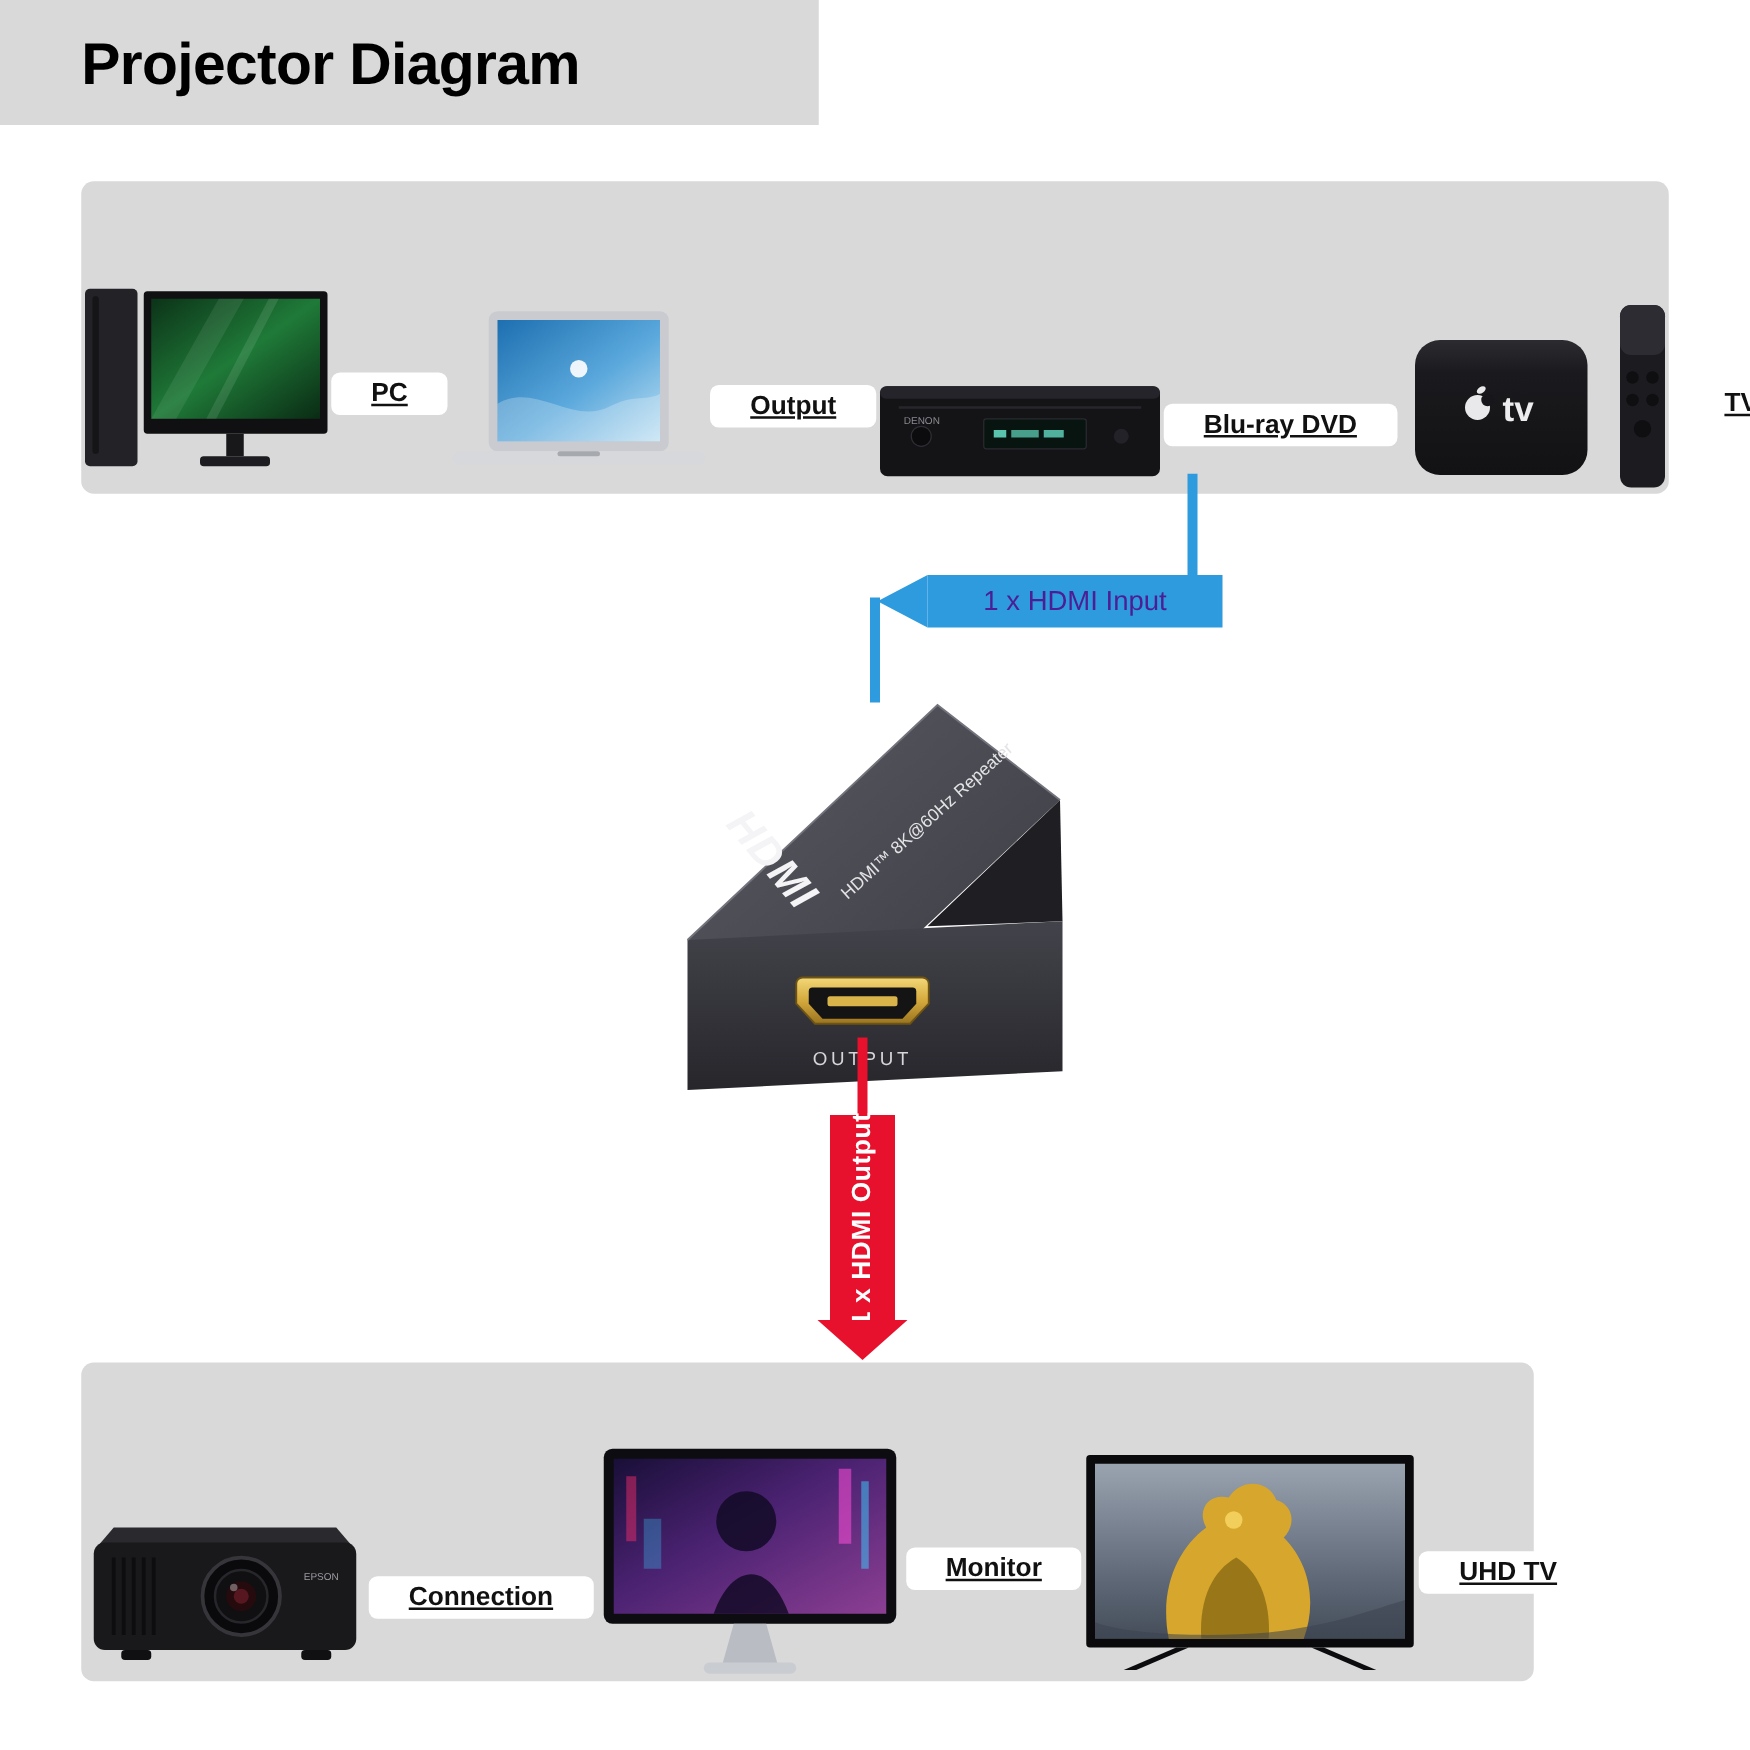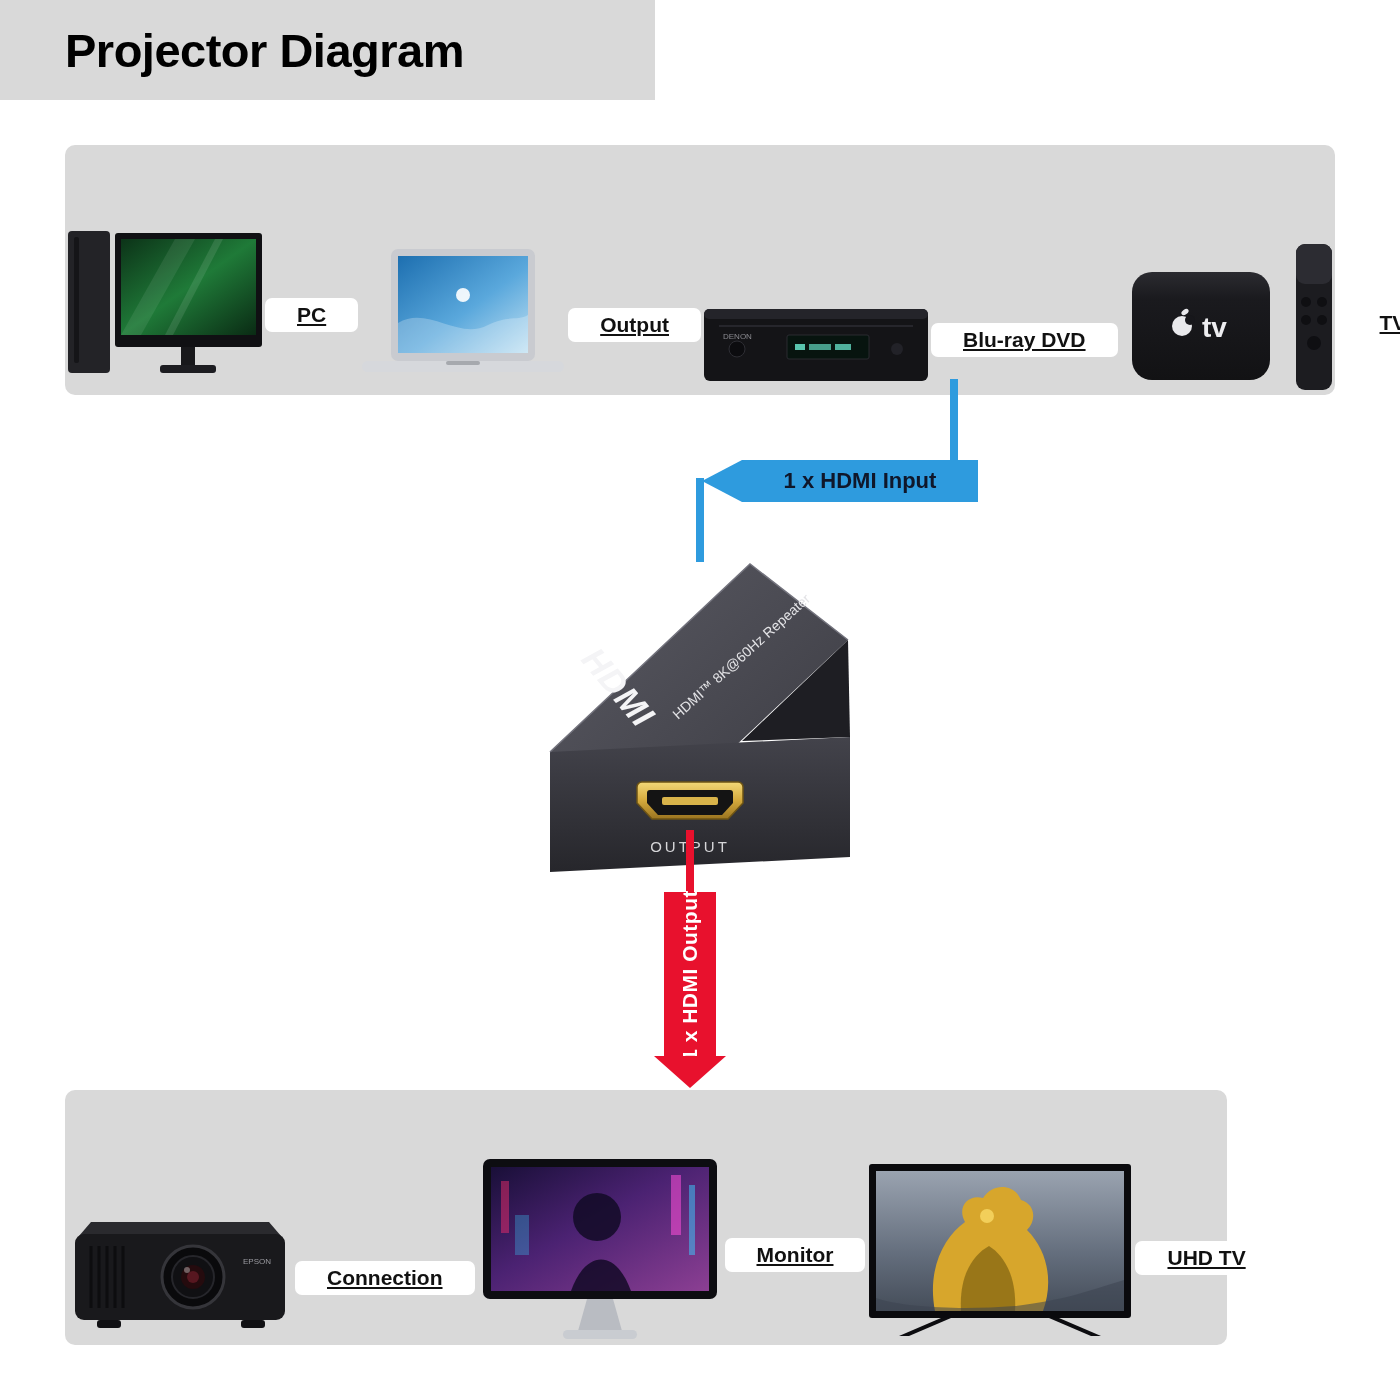--- a/index.html
+++ b/index.html
@@ -21,21 +21,21 @@
   .col{display:flex;flex-direction:row;align-items:center;padding-bottom:0;}
   .col svg{display:block;}
   .pill{background:#ffffff;border-radius:7px;padding:5px 32px;margin-top:10px;
         font-size:21px;font-weight:bold;color:#111;white-space:nowrap;text-align:center;text-decoration:underline;}
 
   
   .blue{background:#2e9bde;}
   #blue-line-1{left:950px;top:379px;width:8px;height:85px;}
   #input-banner{left:742px;top:460px;width:236px;height:42px;background:#2e9bde;
                 display:flex;align-items:center;justify-content:center;}
-  #input-banner span{color:#0f172a;font-size:22px;font-weight:bold;}
+  #input-banner span{color:#4c1d95;font-size:22px;font-weight:normal;}
   #input-arrow{left:702px;top:460px;width:0;height:0;
                border-top:21px solid transparent;border-bottom:21px solid transparent;
                border-right:40px solid #2e9bde;}
   #blue-line-2{left:696px;top:478px;width:8px;height:84px;}
 
   
   #red-line{left:686px;top:830px;width:8px;height:66px;background:#e8112d;}
   #output-banner{left:664px;top:892px;width:52px;height:166px;background:#e8112d;
                  display:flex;align-items:center;justify-content:center;}
   #output-banner span{writing-mode:vertical-rl;transform:rotate(180deg);

